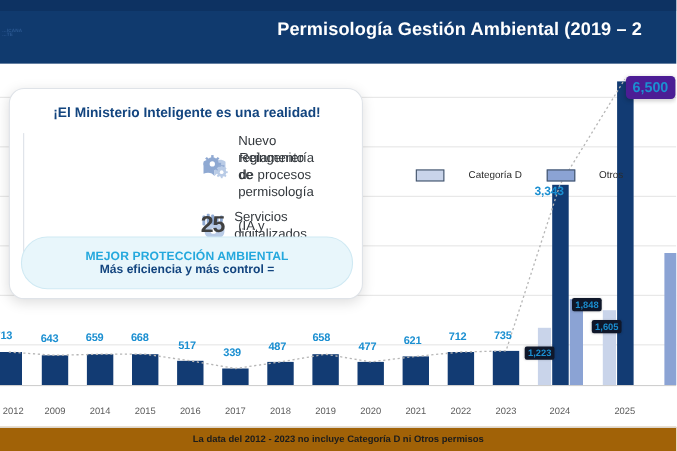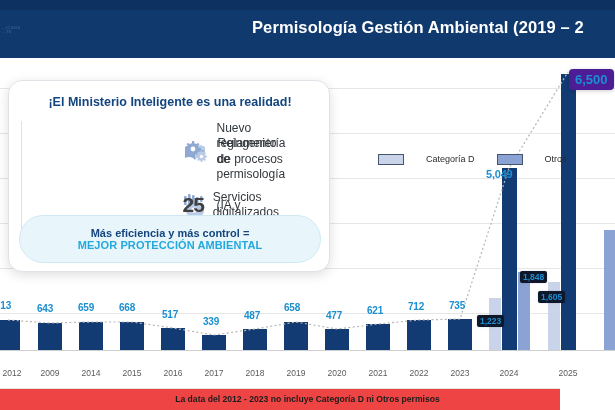--- a/index.html
+++ b/index.html
@@ -92,22 +92,22 @@
     position: absolute; left: 0; top: 368px; width: 615px; height: 20px;
     background: #ffffff;
   }
   .xlab {
     position: absolute; top: 0; font-size: 8.5px; color: #5b5b5b;
     text-align: center; white-space: nowrap;
   }
 
   
   #footnote-wrap {
-    position: absolute; left: 0; top: 388px; width: 560px; height: 22px;
-    background: #ef4444; border-top: 1px solid #e3e3e3;
+    position: absolute; left: 0; top: 388px; width: 615px; height: 22px;
+    background: #a16207; border-top: 1px solid #e3e3e3;
   }
   #footnote {
     position: absolute; left: 0; top: 5px; width: 615px;
     text-align: center; font-size: 8.6px; font-weight: bold; color: #1c1c1c;
   }
 
   
   #info-card {
     position: absolute; left: 8px; top: 80px; width: 322px; height: 192px;
     background: #ffffff; border: 1px solid #dfe3e8;
@@ -204,21 +204,21 @@
   <div class="val" style="left:119px; top:244px">668</div>
   <div class="val" style="left:162px; top:251px">517</div>
   <div class="val" style="left:203px; top:258px">339</div>
   <div class="val" style="left:244px; top:252px">487</div>
   <div class="val" style="left:284px; top:244px">658</div>
   <div class="val" style="left:326px; top:252px">477</div>
   <div class="val" style="left:367px; top:247px">621</div>
   <div class="val" style="left:408px; top:243px">712</div>
   <div class="val" style="left:449px; top:242px">735</div>
 
-  <div class="val" style="left:486px; top:110px; font-size:11px">5,049</div>
+  <div class="val" style="left:486px; top:110px; font-size:11px">3,343</div>
   <div class="val-box" style="left:477px; top:257px">1,223</div>
   <div class="val-box" style="left:520px; top:213px">1,848</div>
   <div class="val-box" style="left:538px; top:233px">1,605</div>
   <div class="val-big" style="left:569px; top:11px">6,500</div>
 </div>
 
 <div id="xaxis">
   <div class="xlab" style="left:-8px;  width:40px">2012</div>
   <div class="xlab" style="left:33px;  width:34px">2009</div>
   <div class="xlab" style="left:74px;  width:34px">2014</div>
@@ -314,16 +314,16 @@
     <div class="feature">
       <span class="feat-num">25</span>
       <span class="feat-text">
         <span>Servicios</span><br>
         <span>digitalizados</span>
       </span>
     </div>
   </div>
 
   <div id="card-cta">
+    <div id="cta-l2">MEJOR PROTECCIÓN AMBIENTAL</div>
     <div id="cta-l1">Más eficiencia y más control =</div>
-    <div id="cta-l2">MEJOR PROTECCIÓN AMBIENTAL</div>
   </div>
 </div>
 
 </body></html>

